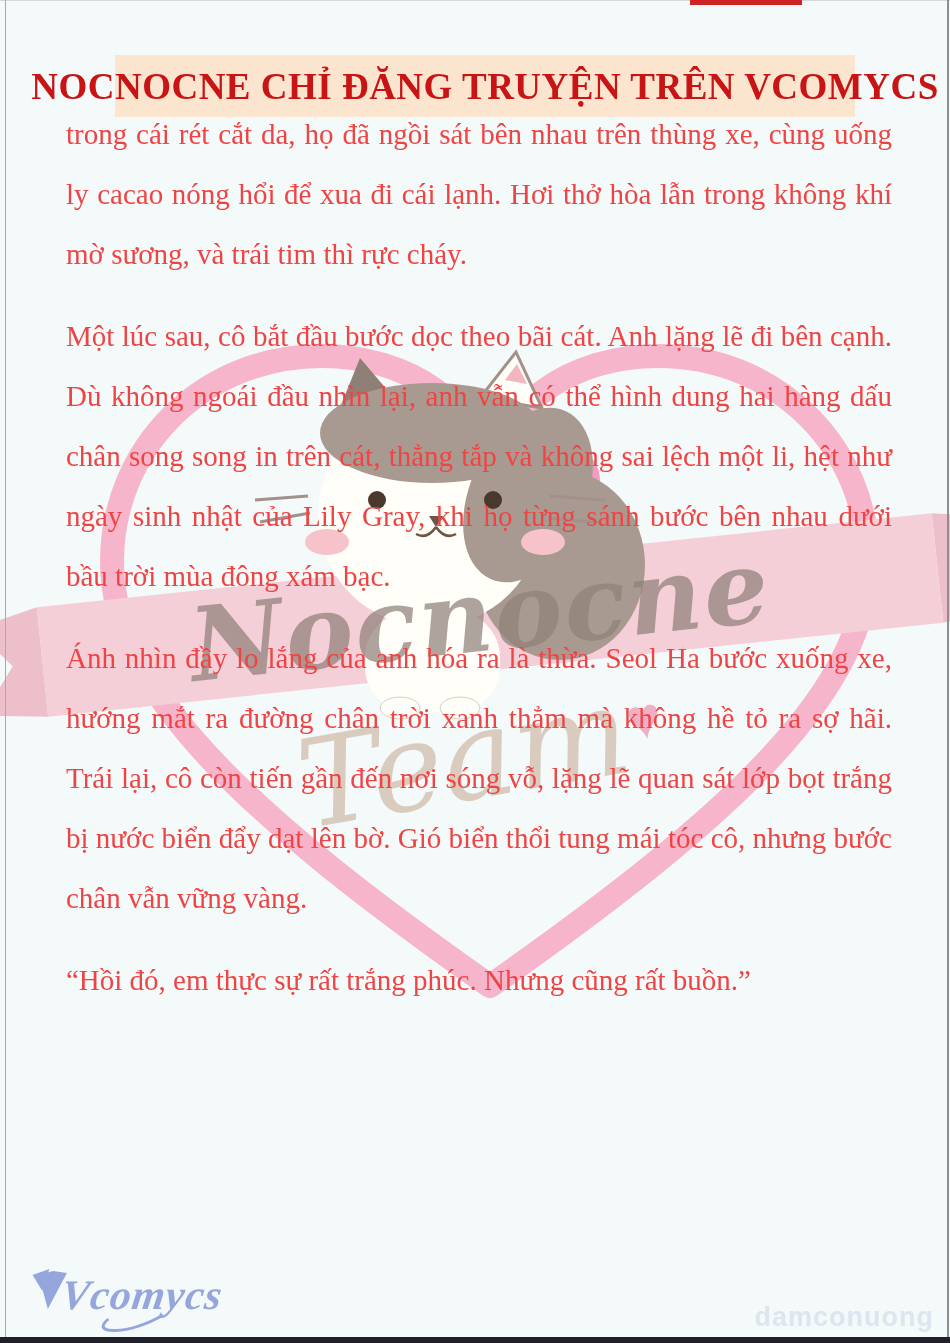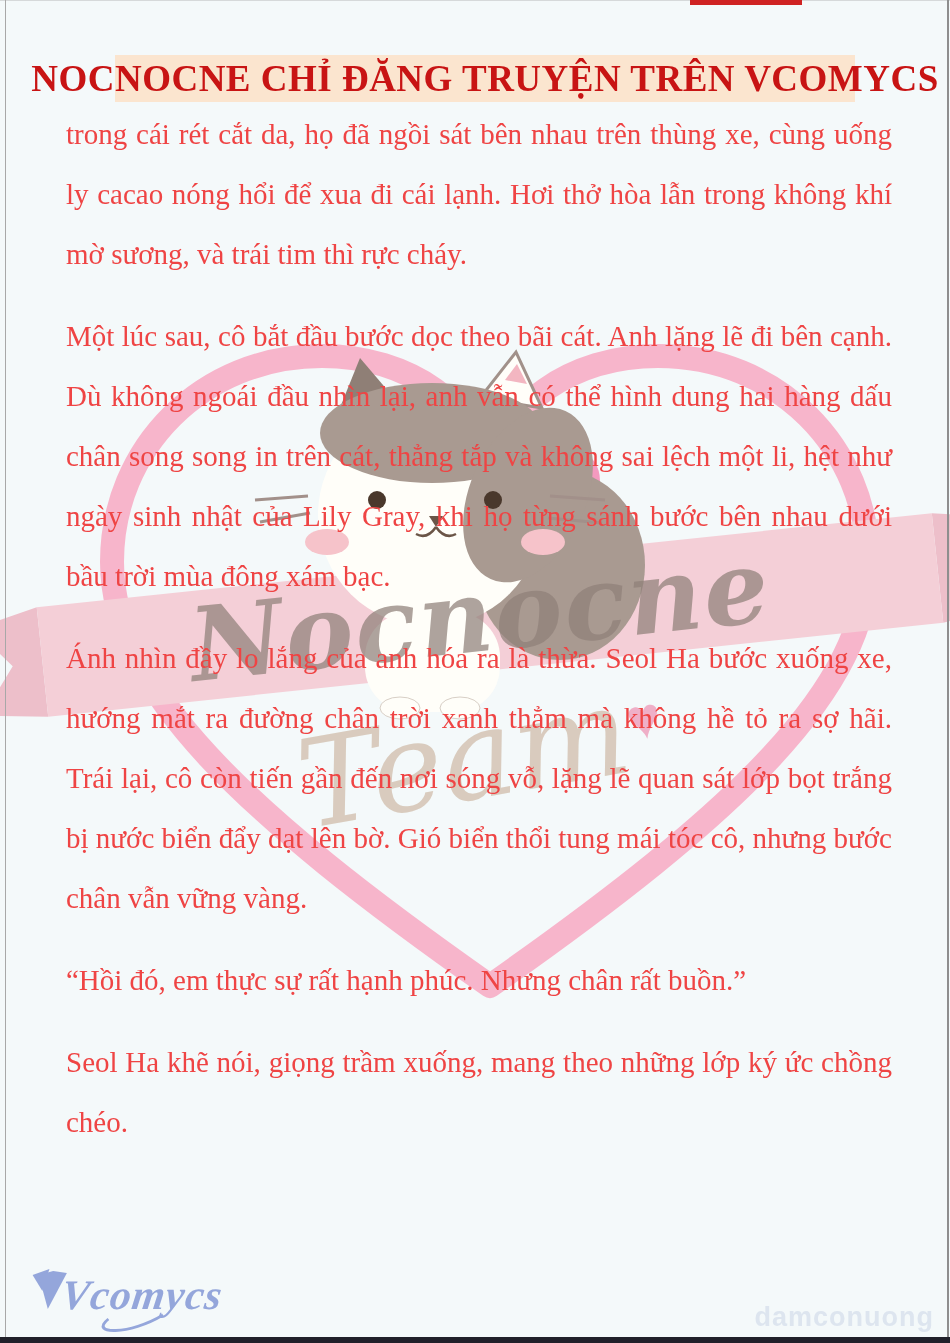--- a/index.html
+++ b/index.html
@@ -10,21 +10,21 @@
     background:#f4f9fa;
     overflow:hidden;
     font-family:"Liberation Serif","DejaVu Serif",serif;
   }
   .edge-top{position:absolute;top:0;left:0;right:0;height:1px;background:#d6d9da;z-index:5;}
   .edge-left{position:absolute;left:5px;top:0;bottom:0;width:1px;background:#a8a8a8;z-index:5;}
   .edge-right{position:absolute;right:1px;top:0;bottom:0;width:2px;background:#8e8e8e;z-index:5;}
   .top-tab{position:absolute;left:690px;top:0;width:112px;height:5px;background:#cf2323;z-index:6;}
 
   .header-banner{
-    position:absolute;left:115px;top:55px;width:740px;height:47px;
+    position:absolute;left:115px;top:55px;width:740px;height:62px;
     background:#fbe5cf;
     display:flex;align-items:center;justify-content:center;
     z-index:3;
   }
   .header-banner span{
     font-weight:bold;color:#c81414;font-size:37px;white-space:nowrap;
     letter-spacing:0.5px;
   }
 
   .text-block{position:absolute;left:66px;right:58px;top:104px;z-index:2;}
@@ -99,22 +99,21 @@
   </div>
 
   <div class="header-banner">
     <span>NOCNOCNE CHỈ ĐĂNG TRUYỆN TRÊN VCOMYCS</span>
   </div>
 
   <div class="text-block">
     <p>trong cái rét cắt da, họ đã ngồi sát bên nhau trên thùng xe, cùng uống ly cacao nóng hổi để xua đi cái lạnh. Hơi thở hòa lẫn trong không khí mờ sương, và trái tim thì rực cháy.</p>
     <p>Một lúc sau, cô bắt đầu bước dọc theo bãi cát. Anh lặng lẽ đi bên cạnh. Dù không ngoái đầu nhìn lại, anh vẫn có thể hình dung hai hàng dấu chân song song in trên cát, thẳng tắp và không sai lệch một li, hệt như ngày sinh nhật của Lily Gray, khi họ từng sánh bước bên nhau dưới bầu trời mùa đông xám bạc.</p>
     <p>Ánh nhìn đầy lo lắng của anh hóa ra là thừa. Seol Ha bước xuống xe, hướng mắt ra đường chân trời xanh thẳm mà không hề tỏ ra sợ hãi. Trái lại, cô còn tiến gần đến nơi sóng vỗ, lặng lẽ quan sát lớp bọt trắng bị nước biển đẩy dạt lên bờ. Gió biển thổi tung mái tóc cô, nhưng bước chân vẫn vững vàng.</p>
-    <p>“Hồi đó, em thực sự rất hạnh phúc. Nhưng chân rất buồn.”</p>
-    <p>Seol Ha khẽ nói, giọng trầm xuống, mang theo những lớp ký ức chồng chéo.</p>
+    <p>“Hồi đó, em thực sự rất trắng phúc. Nhưng cũng rất buồn.”</p>
   </div>
 
   <div class="footer-logo">
     <svg width="240" height="70" viewBox="0 0 240 70" xmlns="http://www.w3.org/2000/svg">
       <g transform="skewX(-8)">
         <path d="M14 10 L30 4 L26 26 Z" fill="#94a6db"></path>
         <path d="M34 6 L20 10 L34 44 L48 8 Z" fill="#94a6db"></path>
         <text x="46" y="44" font-size="42" font-style="italic" font-weight="bold" font-family="'Liberation Serif',serif" fill="#94a6db" letter-spacing="1">Vcomycs</text>
         <path d="M150 50 C 120 70, 78 70, 96 54" stroke="#94a6db" stroke-width="3" fill="none"></path>
       </g>

